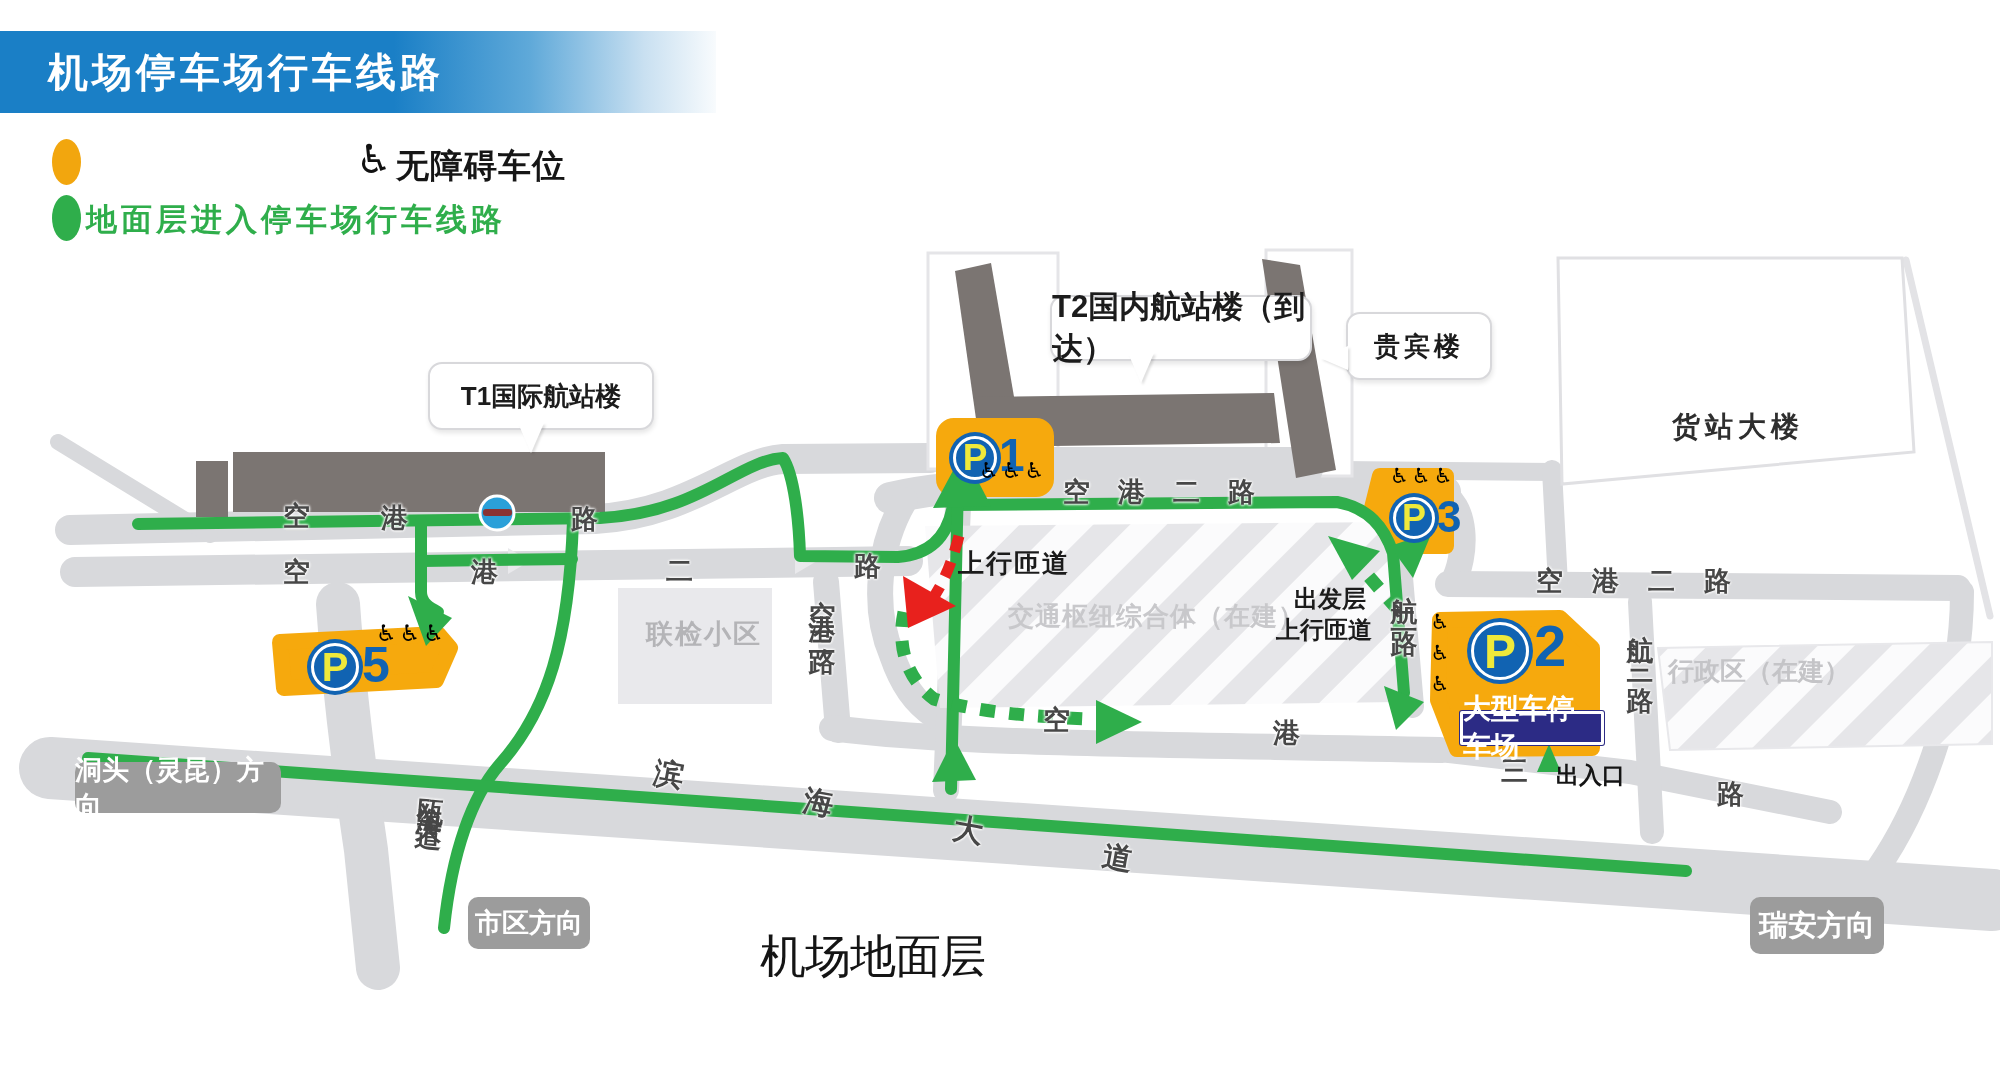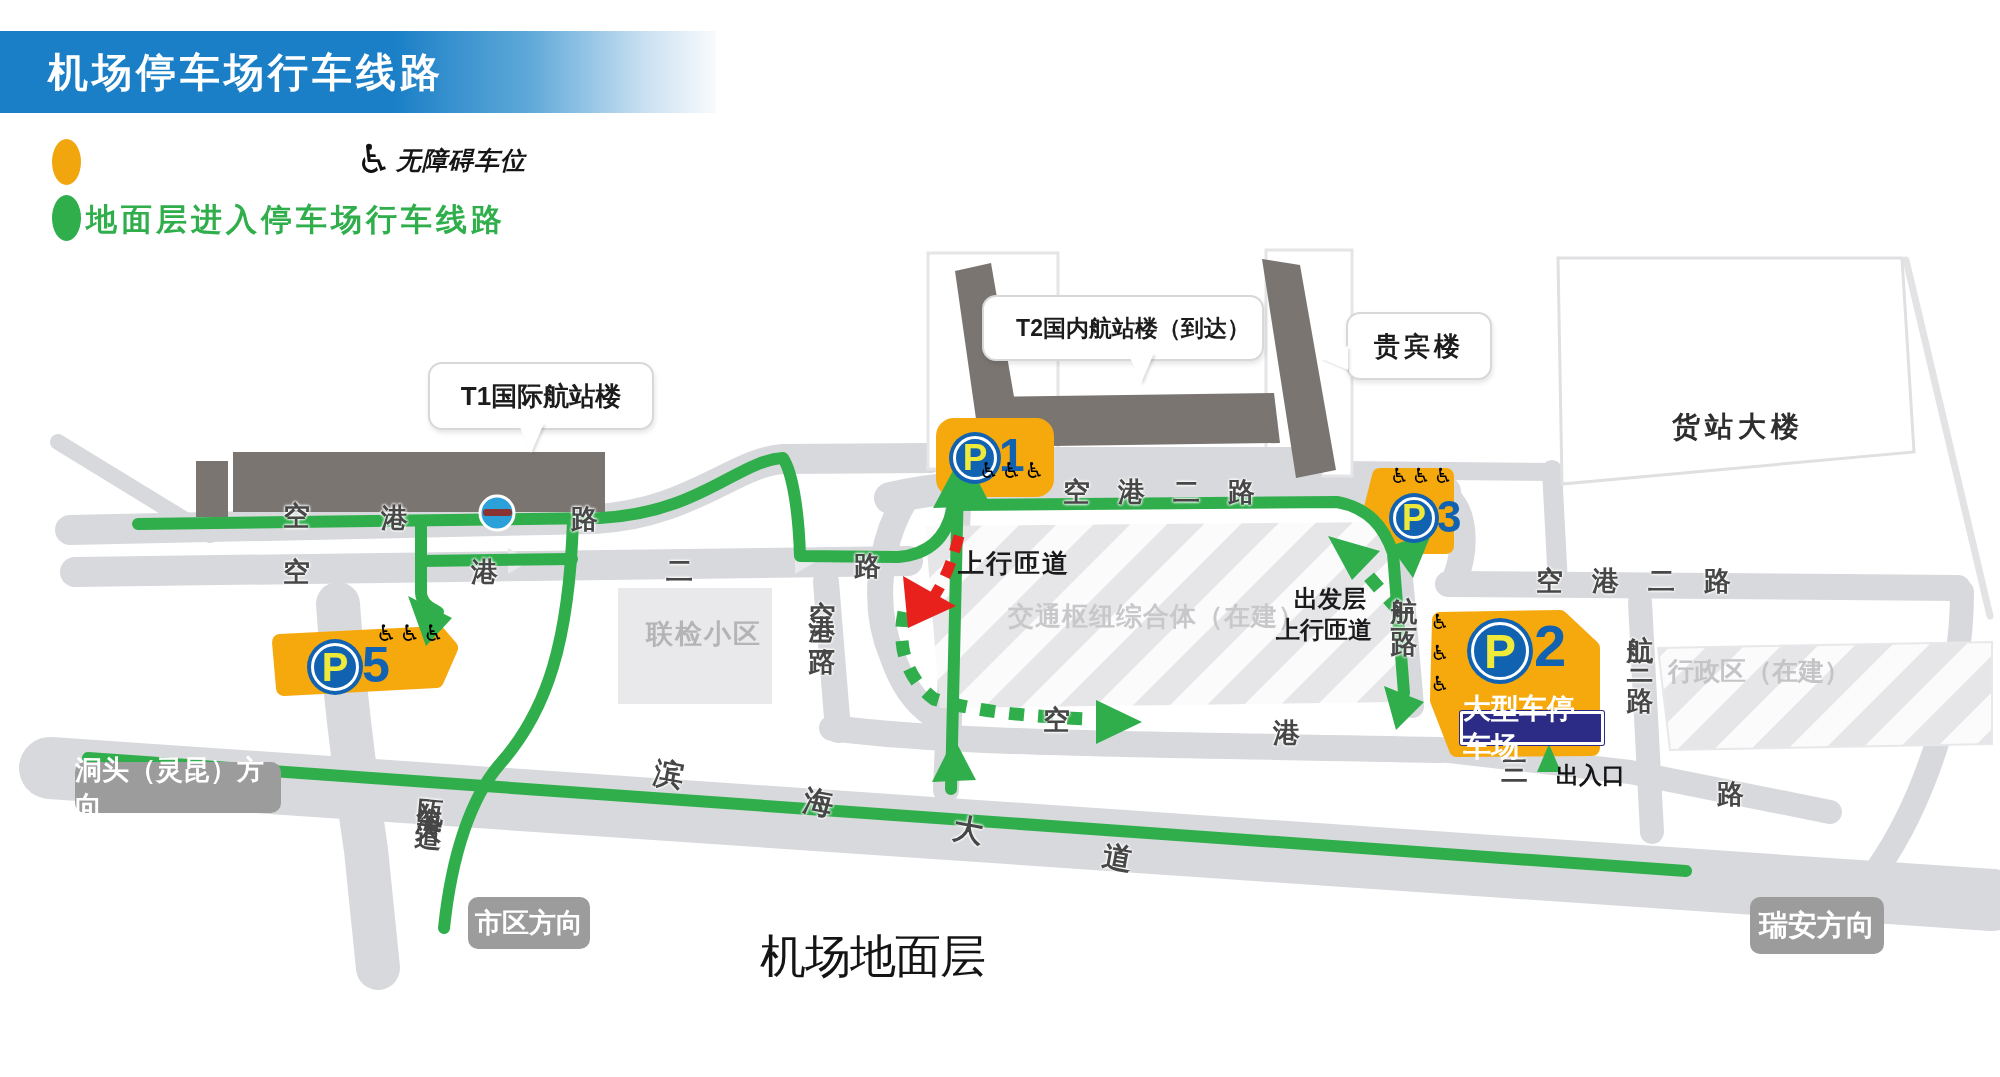--- a/index.html
+++ b/index.html
@@ -12,21 +12,21 @@
   
   .banner{position:absolute;left:0;top:31px;width:716px;height:82px;z-index:3;
     background:linear-gradient(90deg,#1a7fc6 0%,#1a7fc6 55%,#5fa9d9 74%,#c9e0f1 90%,#f8fbfd 100%);
     display:flex;align-items:center;padding-left:48px;box-sizing:border-box;}
   .banner span{font-size:40px;font-weight:bold;color:#ffffff;letter-spacing:4px;}
   .legend-dot{position:absolute;border-radius:50%;z-index:3;}
   .lg-orange{left:52px;top:139px;width:29px;height:46px;background:#f2a60e;}
   .lg-green{left:52px;top:195px;width:29px;height:46px;background:#2fae4b;}
   .lg-parking{left:85px;top:144px;font-size:31px;font-weight:bold;color:#f2a60e;letter-spacing:1px;}
   .lg-wheel{left:356px;top:136px;font-size:40px;color:#111;font-family:"DejaVu Sans",sans-serif;}
-  .lg-access{left:396px;top:144px;font-size:25px;font-weight:bold;color:#161616;letter-spacing:1px;font-style:italic;}
+  .lg-access{left:396px;top:144px;font-size:33px;font-weight:bold;color:#161616;letter-spacing:1px;}
   .lg-route{left:86px;top:199px;font-size:31px;font-weight:bold;color:#2fae4b;letter-spacing:4px;}
 
   
   .callout{position:absolute;background:#fff;border:2px solid #d8d8db;border-radius:14px;
     display:flex;align-items:center;justify-content:center;font-weight:bold;color:#1c1c1c;
     box-shadow:1px 3px 5px rgba(0,0,0,0.10);z-index:4;}
   .ptr{position:absolute;width:0;height:0;z-index:5;filter:drop-shadow(2px 2px 1px rgba(0,0,0,0.12));}
   .ptr-down{border-left:13px solid transparent;border-right:13px solid transparent;border-top:30px solid #fff;}
   .ptr-left{border-top:12px solid transparent;border-bottom:12px solid transparent;border-right:28px solid #fff;}
 
@@ -166,21 +166,21 @@
   </div>
   <div class="legend-dot lg-orange"></div>
   <div class="lbl lg-wheel">♿</div>
   <div class="lbl lg-access">无障碍车位</div>
   <div class="legend-dot lg-green"></div>
   <div class="lbl lg-route">地面层进入停车场行车线路</div>
 
   <div class="ptr ptr-down" style="left:518px;top:423px;"></div>
   <div class="callout" style="left:428px;top:362px;width:222px;height:64px;font-size:26px;">T1国际航站楼</div>
   <div class="ptr ptr-down" style="left:1128px;top:353px;"></div>
-  <div class="callout" style="left:982px;top:295px;width:258px;height:62px;font-size:23px;padding-left:20px;">T2国内航站楼（到达）</div>
+  <div class="callout" style="left:1050px;top:295px;width:258px;height:62px;font-size:31px;">T2国内航站楼（到达）</div>
   <div class="ptr ptr-left" style="left:1320px;top:346px;"></div>
   <div class="callout" style="left:1346px;top:312px;width:142px;height:64px;font-size:26px;letter-spacing:4px;">贵宾楼</div>
 
   <div class="lbl zone" style="left:1672px;top:408px;font-size:28px;color:#2e2e2e;letter-spacing:5px;">货站大楼</div>
   <div class="lbl zone" style="left:646px;top:616px;font-size:27px;color:#b4b4b7;letter-spacing:2px;">联检小区</div>
   <div class="lbl zone" style="left:1008px;top:599px;font-size:26px;color:#c8c8cb;letter-spacing:1px;">交通枢纽综合体（在建）</div>
   <div class="lbl zone" style="left:1668px;top:654px;font-size:26px;color:#c4c4c7;">行政区（在建）</div>
 
   <div class="lbl ramp-lbl" style="left:958px;top:546px;font-size:26px;letter-spacing:2px;">上行匝道</div>
   <div class="lbl dep-lbl">

